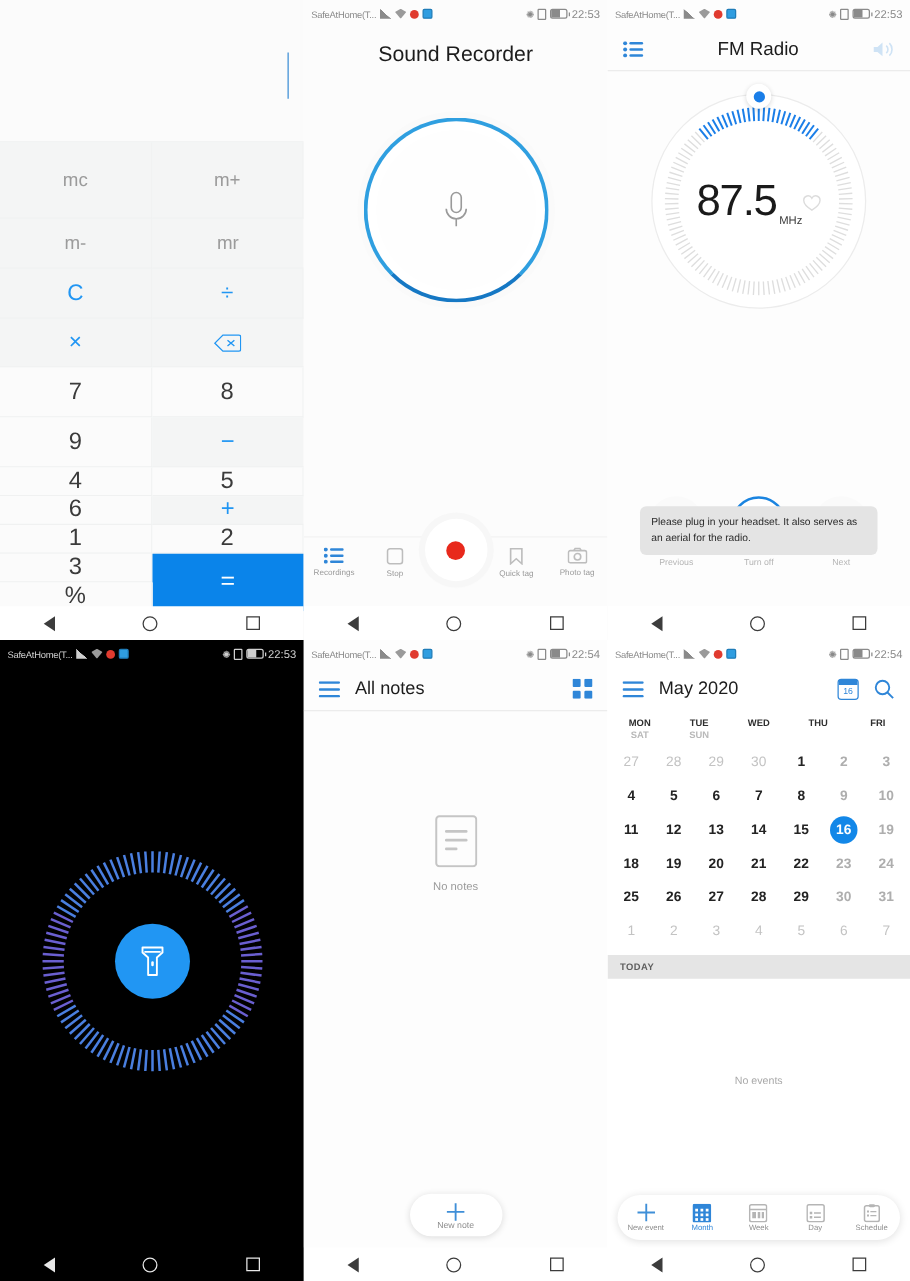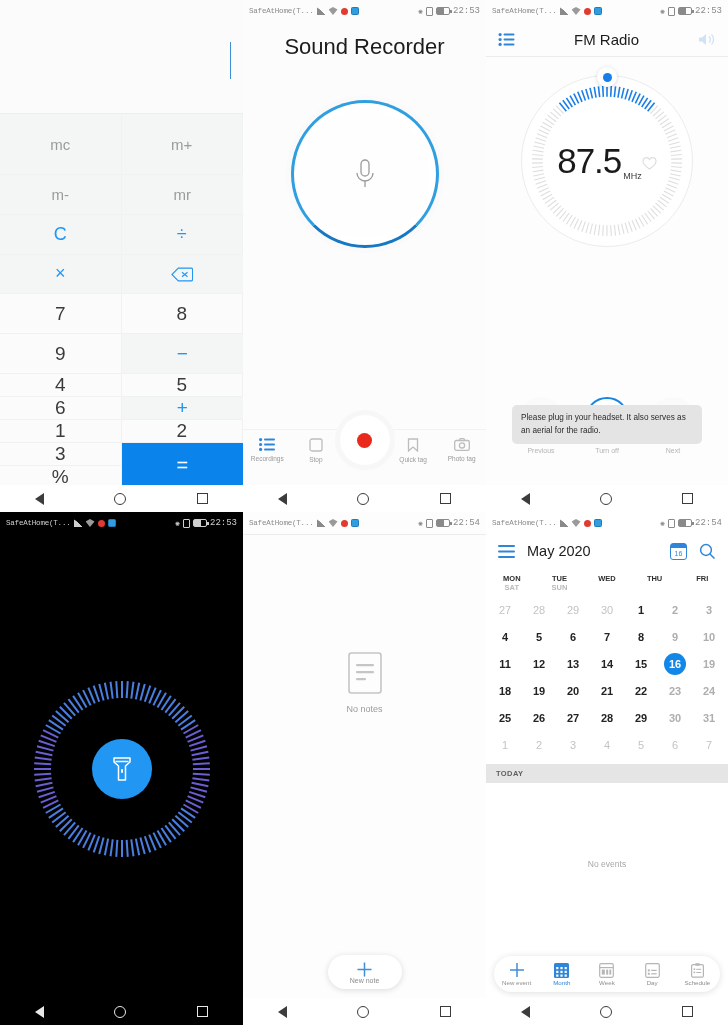--- a/index.html
+++ b/index.html
@@ -13,21 +13,21 @@
     grid-template-columns: 243px 243px 242px;
     grid-template-rows: 512px 513px;
     width: 728px; height: 1025px;
   }
   .panel { position: relative; overflow: hidden; }
 
   
   .statusbar {
     height: 22px; display: flex; align-items: center;
     padding: 0 6px; font-size: 8.5px; color: #8a8a8a;
-    background: transparent; position: relative; z-index: 5; font-family: Liberation Mono, monospace;
+    background: transparent; position: relative; z-index: 5;
   }
   .statusbar.dark { color: #cfcfcf; }
   .sb-left { display: flex; align-items: center; gap: 3px; }
   .sb-right { margin-left: auto; display: flex; align-items: center; gap: 3px; }
   .sb-carrier { font-size: 7.5px; letter-spacing: -.2px; }
   .ic { display: inline-block; }
   .ic-signal { width: 9px; height: 8px;
     background: linear-gradient(to top right, currentColor 48%, transparent 50%); }
   .ic-wifi { width: 9px; height: 8px; color: #9a9a9a;
     clip-path: polygon(50% 100%, 0 32%, 50% 0, 100% 32%); background: currentColor; }
@@ -79,21 +79,21 @@
   .key.op { color: #2196f3; background: #f4f5f5; font-size: 19px; }
   .key.fn { color: #2196f3; background: #f4f5f5; font-size: 18px; }
   .key.eq { background: #0a84ea; color: #fff; grid-row: span 2; font-size: 20px;
     border: none; }
   .key.num { font-size: 19px; }
   .ic-backspace { width: 22px; height: 15px; position: relative; }
   .ic-backspace svg { width: 22px; height: 15px; }
 
   
   .rec { background: #fcfcfc; }
-  .rec-title { text-align: center; font-size: 22px; color: #1c1c1c; margin-top: 12px; }
+  .rec-title { text-align: center; font-size: 17px; color: #1c1c1c; margin-top: 12px; }
   .rec-circle-wrap { display: flex; justify-content: center; align-items: center;
     margin-top: 40px; }
   .rec-circle { width: 148px; height: 148px; border-radius: 50%;
     border: 3px solid; border-color: #2f9fe0 #2f9fe0 #1678c4 #2f9fe0;
     background: #fff; display: flex; align-items: center; justify-content: center;
     box-shadow: 0 0 0 5px #fafafa; }
   .rec-inner { width: 128px; height: 128px; border-radius: 50%; background:#fefefe;
     display:flex; align-items:center; justify-content:center; }
   .rec-toolbar { position: absolute; left: 0; right: 0; bottom: 27px; height: 56px;
     background: #fcfcfc; display: flex; align-items: flex-start;
@@ -685,20 +685,39 @@
       </div>
       <div class="sb-right">
         <span class="ic-bt">✺</span>
         <span class="ic ic-vib"></span>
         <span class="ic ic-batt">
             <i></i>
           </span>
         <span class="sb-time">22:54</span>
       </div>
     </div>
+    <div class="notes-appbar">
+      <svg width="17" height="13" viewBox="0 0 17 13">
+        <g fill="#2f86d8">
+            <rect y="0" width="17" height="2" rx="1"></rect>
+            <rect y="5.5" width="17" height="2" rx="1"></rect>
+            <rect y="11" width="17" height="2" rx="1"></rect>
+          </g>
+      </svg>
+      <span class="notes-title">All notes</span>
+      <span class="notes-spacer"></span>
+      <svg width="16" height="16" viewBox="0 0 16 16">
+        <g fill="#2f86d8">
+            <rect x="0" y="0" width="6.5" height="6.5" rx="1"></rect>
+            <rect x="9.5" y="0" width="6.5" height="6.5" rx="1"></rect>
+            <rect x="0" y="9.5" width="6.5" height="6.5" rx="1"></rect>
+            <rect x="9.5" y="9.5" width="6.5" height="6.5" rx="1"></rect>
+          </g>
+      </svg>
+    </div>
     <div class="notes-sep"></div>
     <div class="notes-empty">
       <svg width="34" height="42" viewBox="0 0 34 42">
         <rect x="1" y="1" width="32" height="40" rx="2.5" fill="none" stroke="#c5c5c5" stroke-width="1.6"></rect>
         <g fill="#c5c5c5">
             <rect x="8" y="12" width="18" height="2.2" rx="1"></rect>
             <rect x="8" y="19" width="18" height="2.2" rx="1"></rect>
             <rect x="8" y="26" width="10" height="2.2" rx="1"></rect>
           </g>
       </svg>

